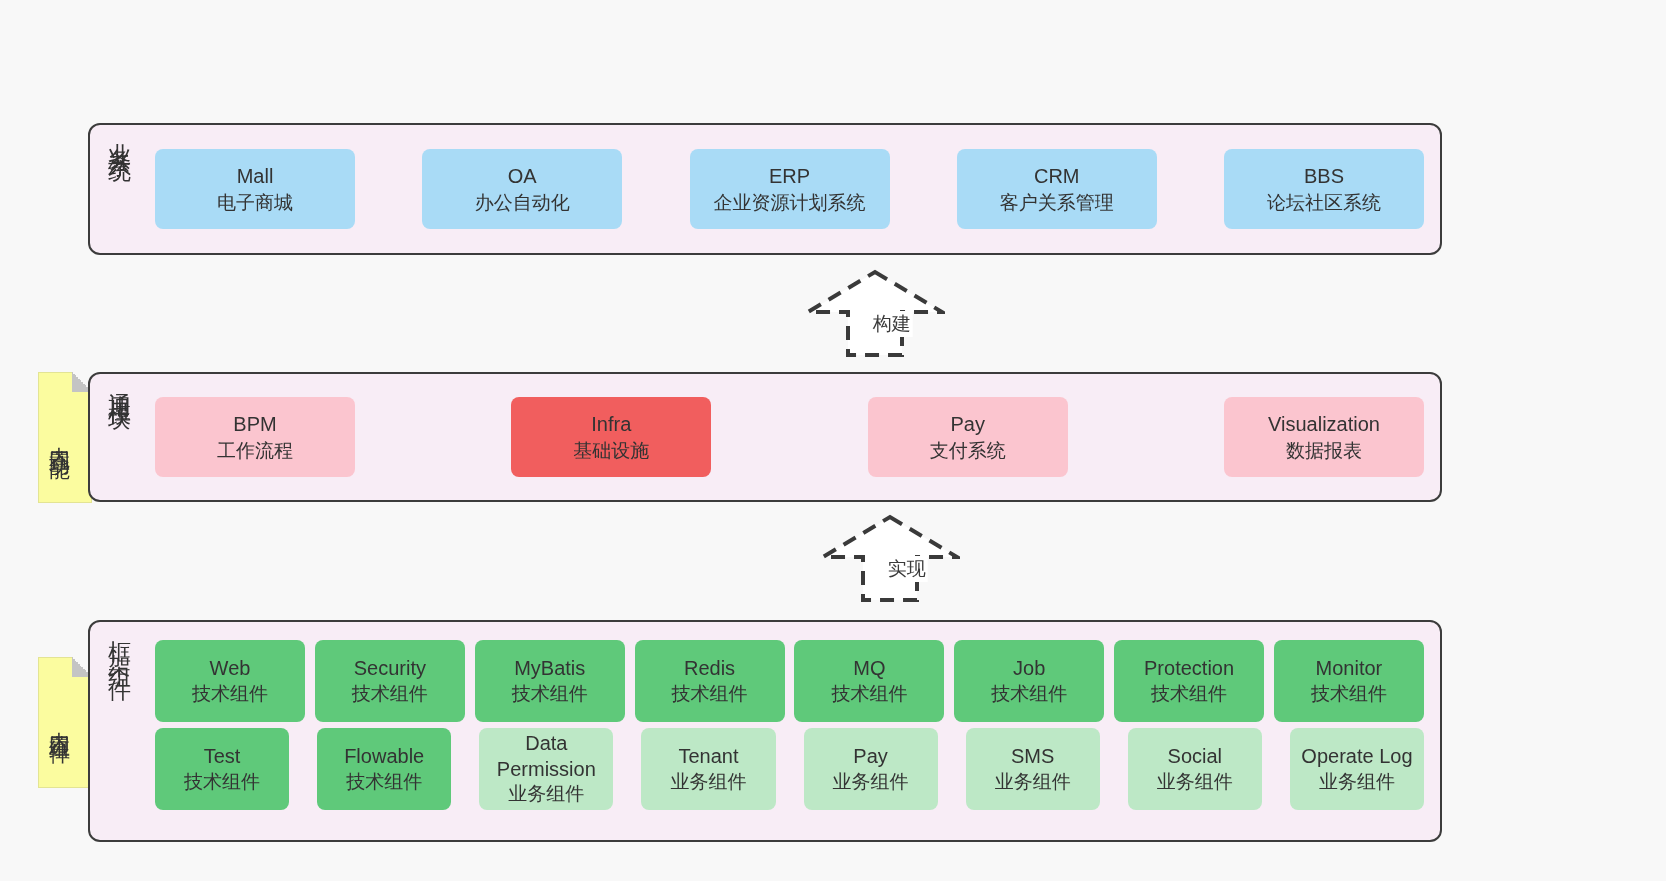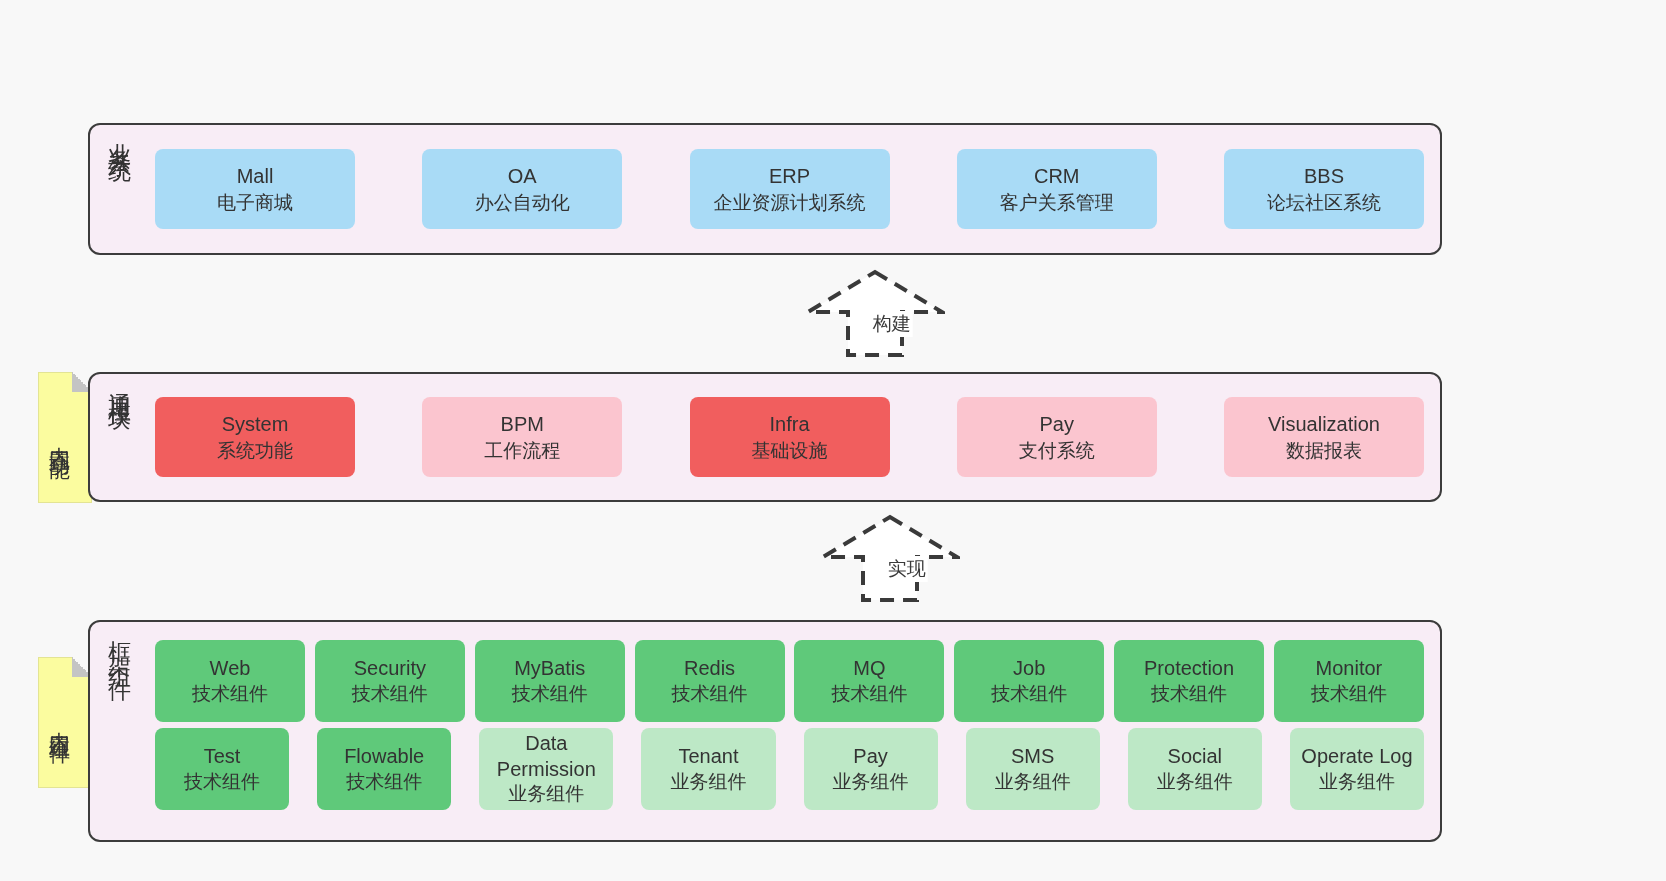--- a/index.html
+++ b/index.html
@@ -132,24 +132,20 @@
   <div class="arrow arrow-1">
     <svg viewBox="0 0 140 90">
       <path d="M70 3 L137 43 L97 43 L97 86 L43 86 L43 43 L3 43 Z" fill="#ffffff" stroke="#3a3a3a" stroke-width="4" stroke-dasharray="14 9"></path>
     </svg>
     <div class="alabel">构建</div>
   </div>
 
   <div class="panel panel-2">
     <div class="vlabel">通用模块</div>
     <div class="box-row">
-      <div class="box red">
-        <div>System</div>
-        <div class="sub">系统功能</div>
-      </div>
       <div class="box pink">
         <div>BPM</div>
         <div class="sub">工作流程</div>
       </div>
       <div class="box red">
         <div>Infra</div>
         <div class="sub">基础设施</div>
       </div>
       <div class="box pink">
         <div>Pay</div>

